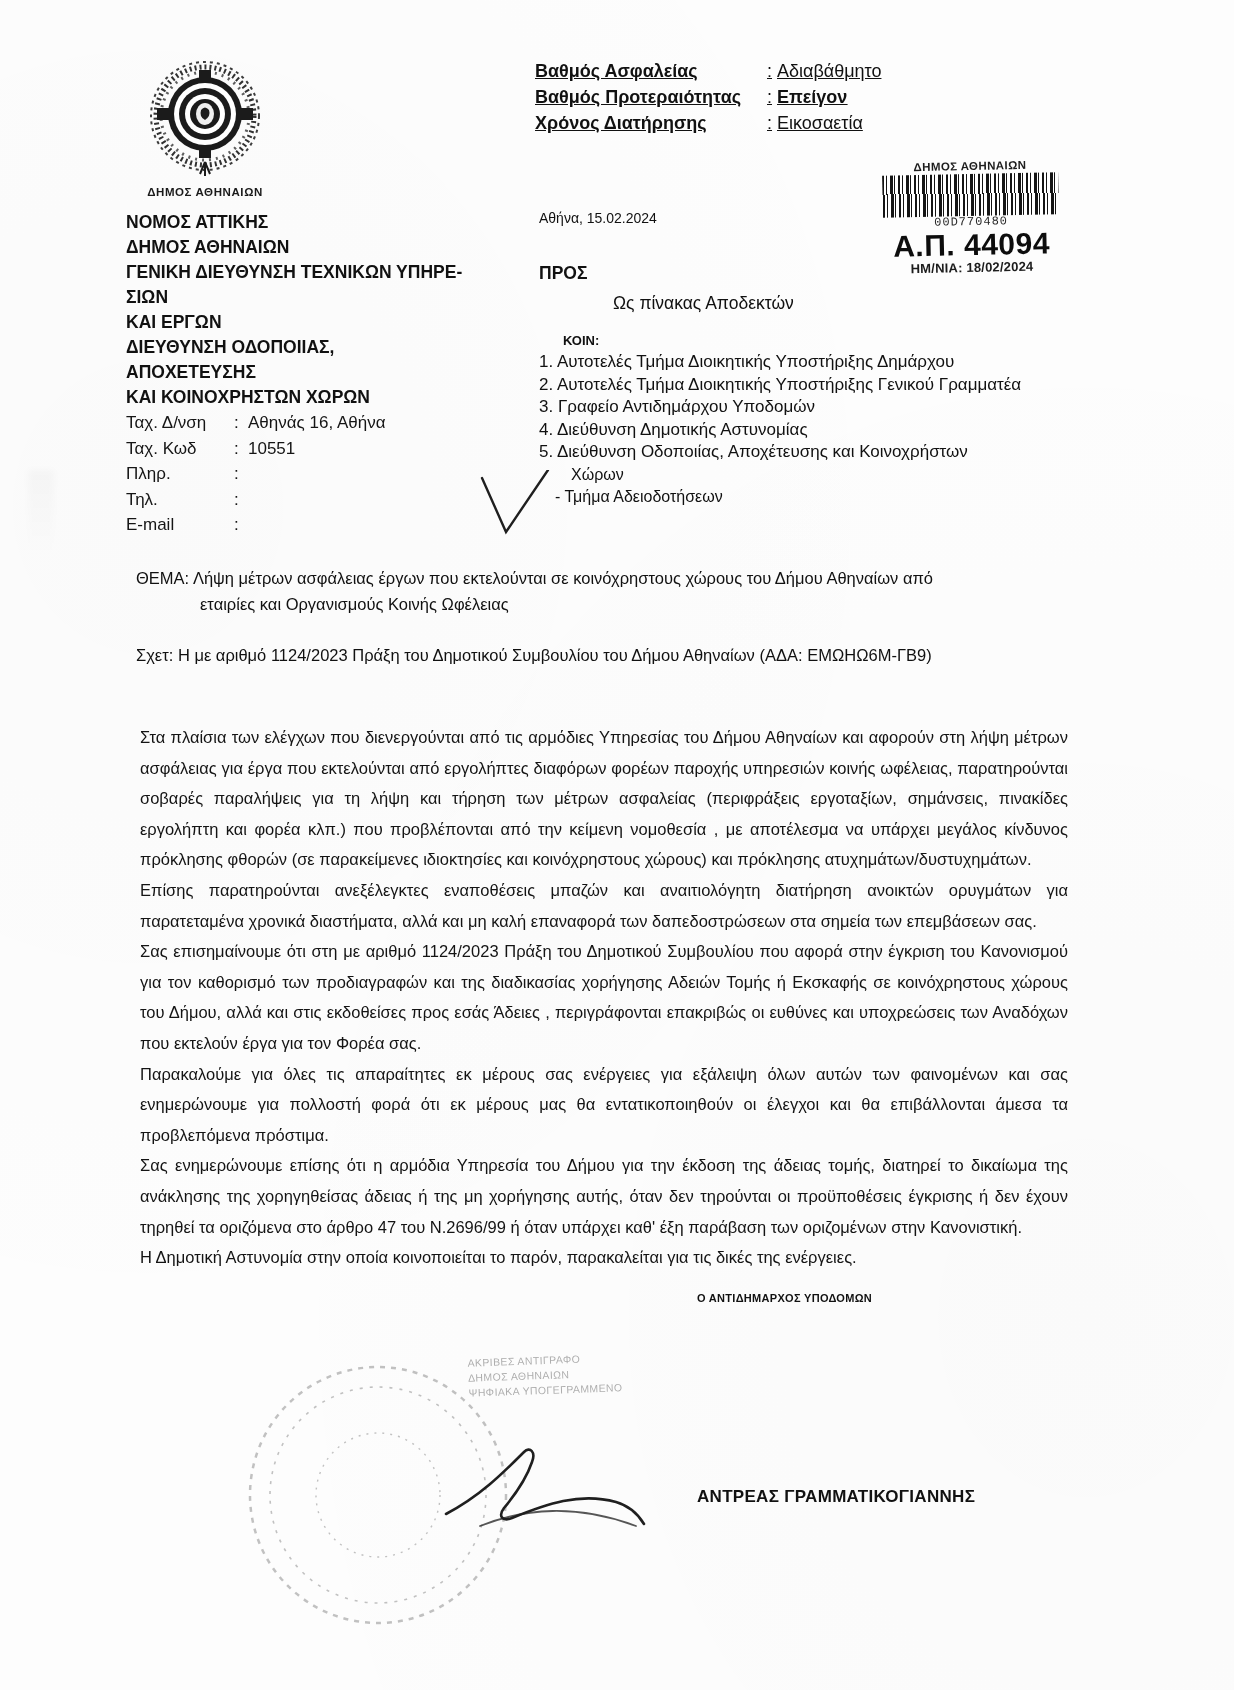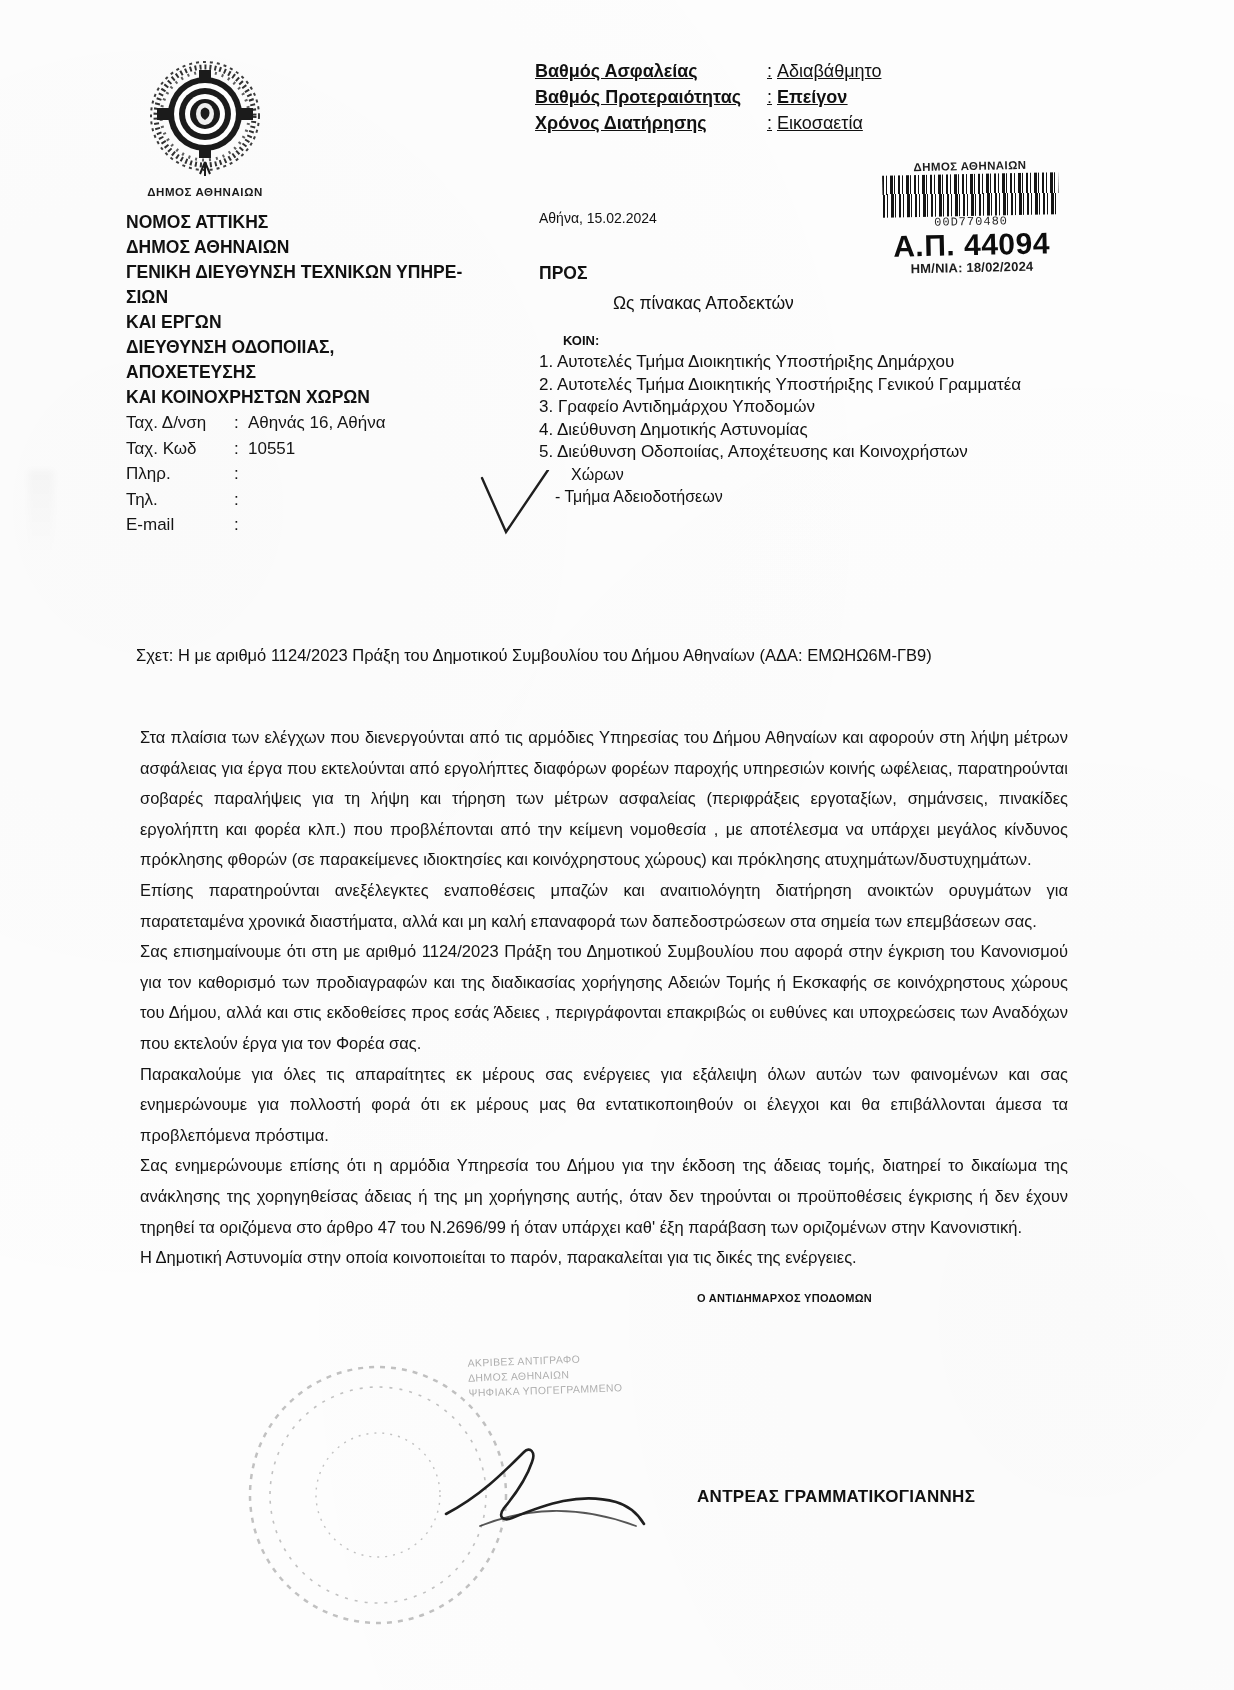--- a/index.html
+++ b/index.html
@@ -415,20 +415,25 @@
     <div class="koin-cont">Χώρων</div>
     <div class="koin-sub">- Τμήμα Αδειοδοτήσεων</div>
   </div>
 
   <div class="checkmark">
     <svg width="74" height="74" viewBox="0 0 74 74" aria-hidden="true">
       <path d="M4 8 L28 62 L70 0" fill="none" stroke="#1f1f1f" stroke-width="2.4" stroke-linecap="round"></path>
     </svg>
   </div>
 
+  <div class="thema">
+    <span>ΘΕΜΑ:</span>
+    <span>Λήψη μέτρων ασφάλειας έργων  που εκτελούνται σε κοινόχρηστους χώρους του Δήμου Αθηναίων από</span>
+    <span class="cont">εταιρίες και Οργανισμούς Κοινής  Ωφέλειας</span>
+  </div>
 
   <div class="sxet">Σχετ: Η με αριθμό 1124/2023 Πράξη του Δημοτικού Συμβουλίου του Δήμου  Αθηναίων (ΑΔΑ: ΕΜΩΗΩ6Μ-ΓΒ9)</div>
 
   <div class="body-text">
     <p class="para">Στα πλαίσια των ελέγχων που διενεργούνται από τις αρμόδιες  Υπηρεσίας του Δήμου Αθηναίων και αφορούν στη λήψη μέτρων ασφάλειας για έργα που εκτελούνται από εργολήπτες διαφόρων φορέων παροχής υπηρεσιών κοινής ωφέλειας,  παρατηρούνται σοβαρές παραλήψεις για τη λήψη και τήρηση των μέτρων ασφαλείας  (περιφράξεις εργοταξίων, σημάνσεις, πινακίδες εργολήπτη και φορέα  κλπ.) που προβλέπονται από την κείμενη νομοθεσία , με αποτέλεσμα να υπάρχει μεγάλος κίνδυνος πρόκλησης φθορών (σε παρακείμενες ιδιοκτησίες και κοινόχρηστους χώρους) και πρόκλησης ατυχημάτων/δυστυχημάτων.</p>
     <p class="para">Επίσης παρατηρούνται ανεξέλεγκτες εναποθέσεις μπαζών και αναιτιολόγητη διατήρηση ανοικτών ορυγμάτων για παρατεταμένα χρονικά διαστήματα, αλλά και μη καλή επαναφορά των δαπεδοστρώσεων στα σημεία των επεμβάσεων σας.</p>
     <p class="para">Σας επισημαίνουμε ότι  στη με αριθμό 1124/2023 Πράξη του Δημοτικού Συμβουλίου που αφορά στην έγκριση του Κανονισμού για τον καθορισμό των προδιαγραφών και της διαδικασίας χορήγησης Αδειών Τομής ή Εκσκαφής σε κοινόχρηστους χώρους του Δήμου, αλλά και στις εκδοθείσες προς εσάς  Άδειες , περιγράφονται επακριβώς οι ευθύνες και υποχρεώσεις των Αναδόχων που εκτελούν έργα για τον Φορέα σας.</p>
     <p class="para">Παρακαλούμε για όλες τις απαραίτητες εκ μέρους σας ενέργειες για εξάλειψη όλων αυτών των φαινομένων και σας ενημερώνουμε για πολλοστή φορά ότι εκ μέρους μας θα εντατικοποιηθούν οι έλεγχοι και θα επιβάλλονται άμεσα τα προβλεπόμενα πρόστιμα.</p>
     <p class="para">Σας ενημερώνουμε επίσης ότι η αρμόδια Υπηρεσία του Δήμου για την έκδοση της άδειας τομής, διατηρεί το δικαίωμα της ανάκλησης της χορηγηθείσας άδειας ή της μη χορήγησης αυτής, όταν δεν τηρούνται οι προϋποθέσεις έγκρισης ή δεν έχουν τηρηθεί τα οριζόμενα στο άρθρο 47 του Ν.2696/99 ή όταν υπάρχει καθ' έξη παράβαση των οριζομένων στην Κανονιστική.</p>
     <p class="para">Η Δημοτική Αστυνομία στην οποία κοινοποιείται το παρόν, παρακαλείται για τις δικές της ενέργειες.</p>

